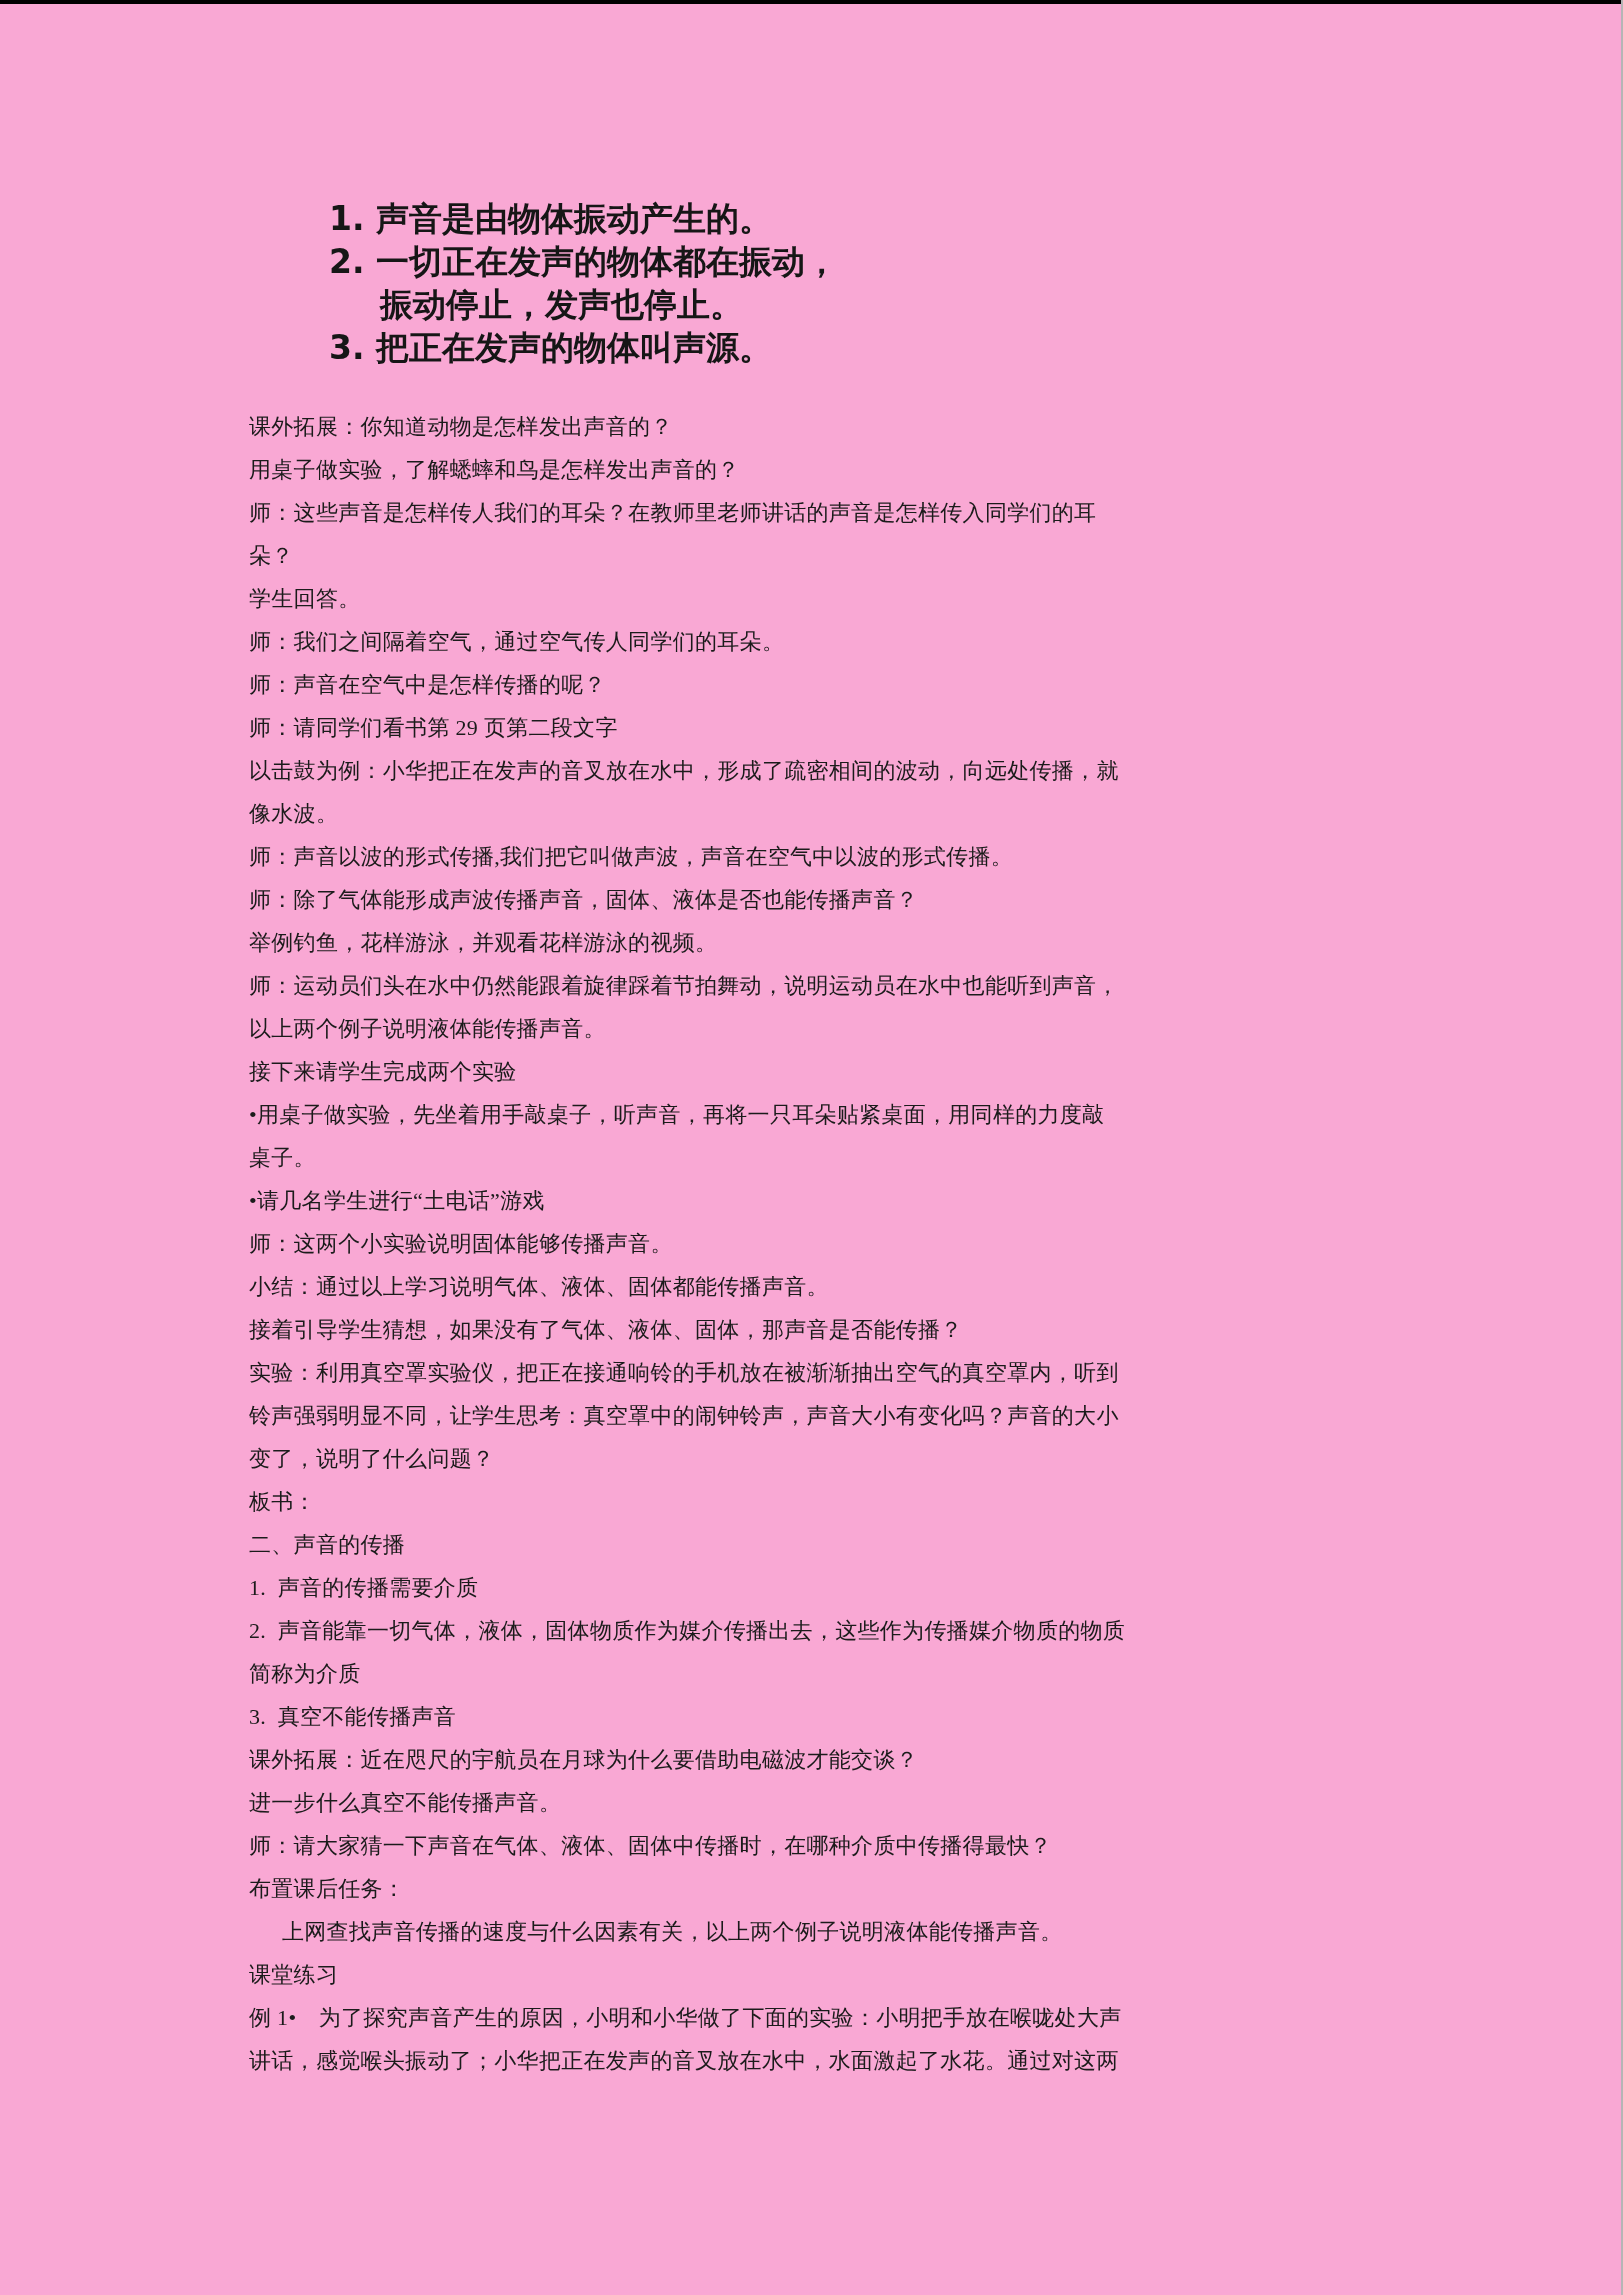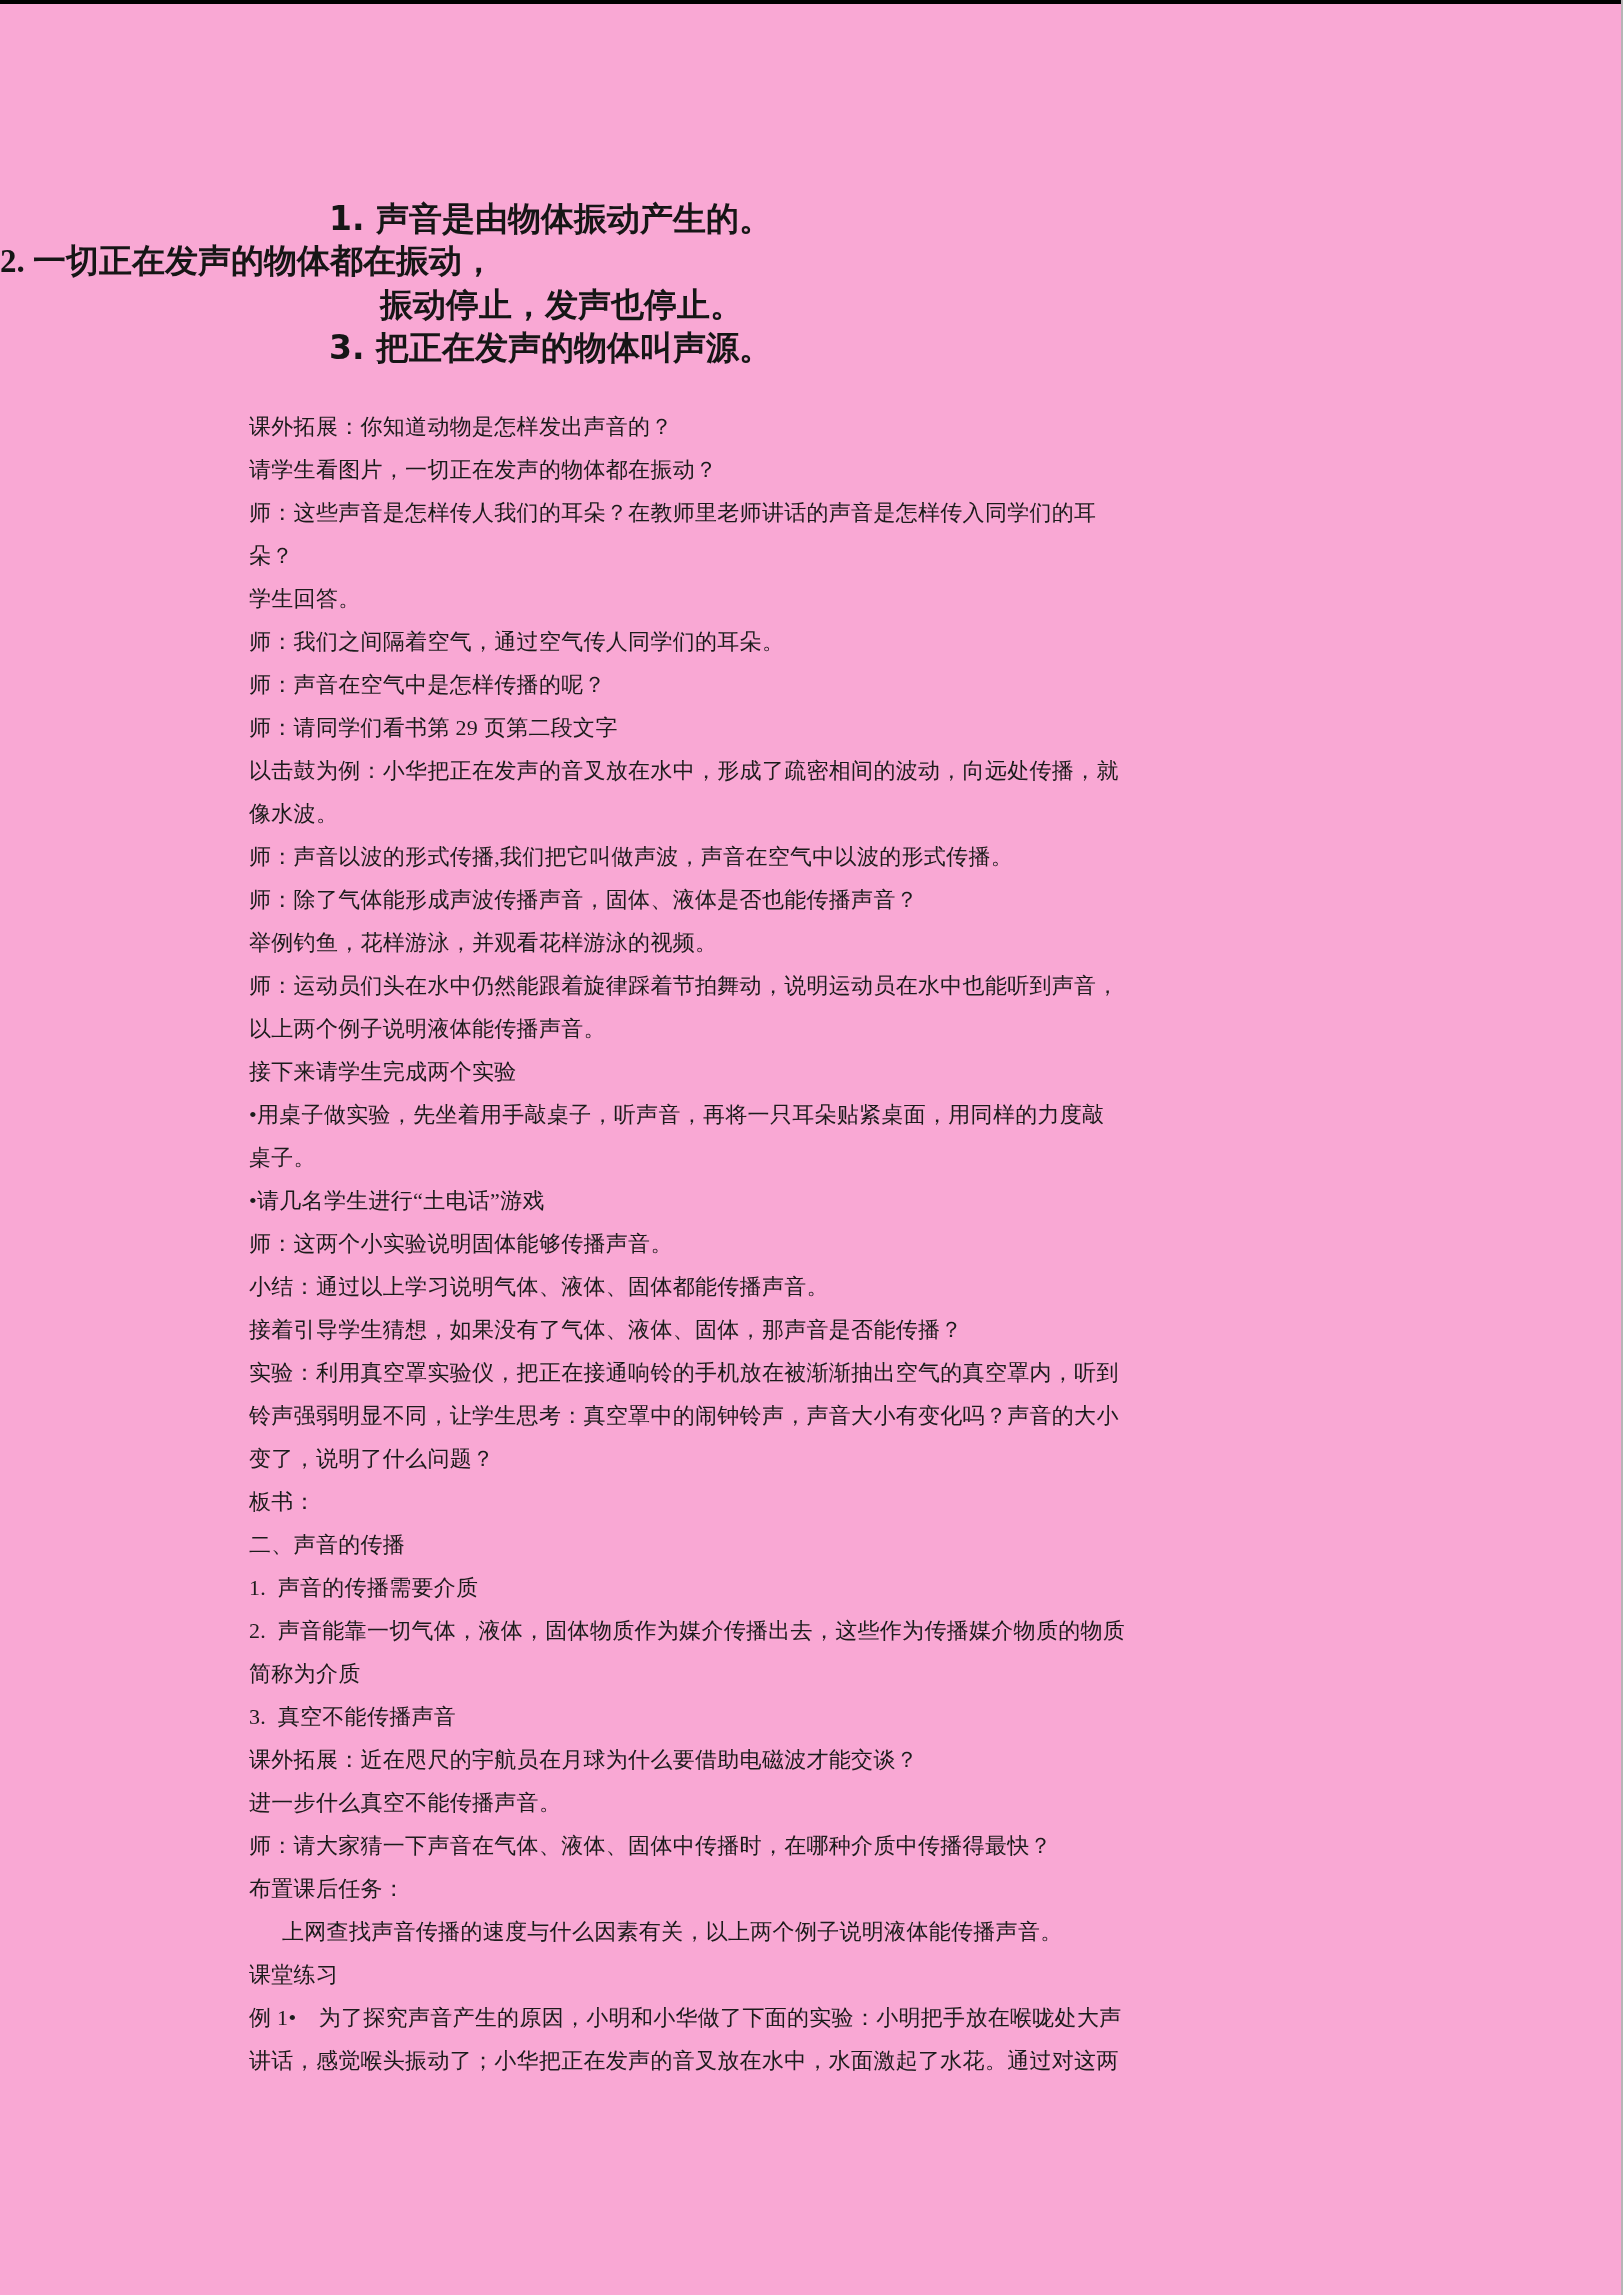--- a/index.html
+++ b/index.html
@@ -36,27 +36,27 @@
   }
 </style>
 </head>
 <body style="background: rgb(255, 255, 255);">
 
 <div class="page">
   <div class="top-border" style="background: rgb(0, 0, 0);"></div>
   <div class="right-border" style="background: rgb(181, 181, 181);"></div>
   <div id="list-block">
       <div class="line" style="padding-left: 329px;">1. 声音是由物体振动产生的。</div>
-      <div class="line" style=" font-family: Liberation Serif, serif;">2. 一切正在发声的物体都在振动，</div>
+      <div class="line" style="padding-left: 329px;">2. 一切正在发声的物体都在振动，</div>
       <div class="line" style="padding-left: 380px;">振动停止，发声也停止。</div>
       <div class="line" style="padding-left: 329px;">3. 把正在发声的物体叫声源。</div>
     </div>
   <div id="body-block" style="color: rgb(27, 27, 27);">
       <div class="line">课外拓展：你知道动物是怎样发出声音的？</div>
-      <div class="line">请学生看图片，一切正在发声的物体都在振动？</div>
+      <div class="line">用桌子做实验，了解蟋蟀和鸟是怎样发出声音的？</div>
       <div class="line">师：这些声音是怎样传人我们的耳朵？在教师里老师讲话的声音是怎样传入同学们的耳</div>
       <div class="line">朵？</div>
       <div class="line">学生回答。</div>
       <div class="line">师：我们之间隔着空气，通过空气传人同学们的耳朵。</div>
       <div class="line">师：声音在空气中是怎样传播的呢？</div>
       <div class="line">师：请同学们看书第 29 页第二段文字</div>
       <div class="line">以击鼓为例：小华把正在发声的音叉放在水中，形成了疏密相间的波动，向远处传播，就</div>
       <div class="line">像水波。</div>
       <div class="line">师：声音以波的形式传播,我们把它叫做声波，声音在空气中以波的形式传播。</div>
       <div class="line">师：除了气体能形成声波传播声音，固体、液体是否也能传播声音？</div>

